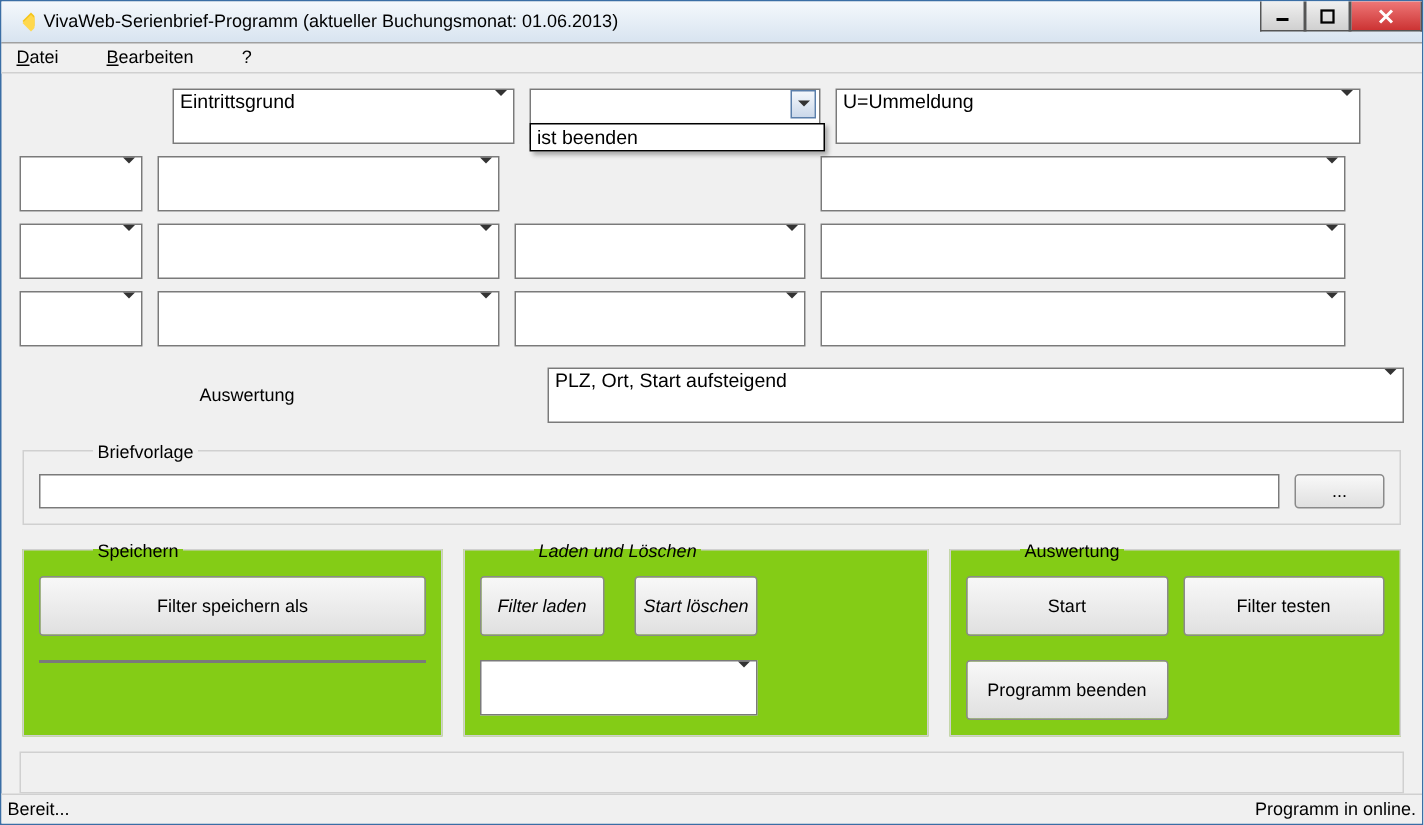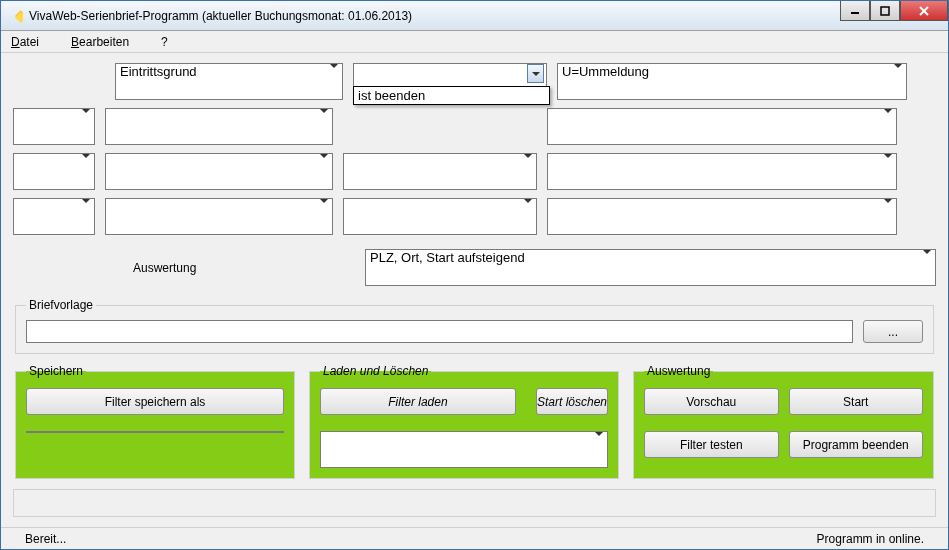--- a/index.html
+++ b/index.html
@@ -159,20 +159,21 @@
   }
   fieldset.brief {
     margin-top: 12px;
     border: 1px solid #d0d0d0;
     background: #f0f0f0;
     padding: 8px 10px 10px 10px;
   }
   fieldset legend {
     font-size: 12px;
     padding: 0 3px;
+    margin-left: 36px;
   }
   .brief-row {
     display: flex;
     gap: 10px;
   }
   .text-input {
     background: #fff;
     border: 1px solid #7a7a7a;
     height: 23px;
     flex: 1;
@@ -195,54 +196,54 @@
   }
   fieldset.group {
     border: 1px solid #d0d0d0;
     background: #84cc16;
     padding: 10px 10px 10px 10px;
   }
   .group.save { width: 280px; }
   .group.load { width: 310px; font-style: italic; }
   .group.eval { flex: 1; }
   .btn {
-    height: 27px;
+    height: 40px;
     background: linear-gradient(#f8f8f8,#e0e0e0);
     border: 1px solid #8a8a8a;
     border-radius: 3px;
     display: flex;
     align-items: center;
     justify-content: center;
     font-size: 12px;
     cursor: default;
   }
   .save-stack { display: flex; flex-direction: column; gap: 16px; }
   .load-grid {
     display: grid;
-    grid-template-columns: 1fr;
+    grid-template-columns: 1fr 1fr 1fr;
     gap: 16px 20px;
   }
   .eval-grid {
     display: grid;
     grid-template-columns: 1fr 1fr;
     gap: 16px 10px;
   }
   .spacer-bar {
     margin-top: 10px;
     height: 28px;
     border: 1px solid #d0d0d0;
     background: #f0f0f0;
   }
   .statusbar {
     height: 22px;
     background: #f0f0f0;
     border-top: 1px solid #d0d0d0;
     display: flex;
     align-items: center;
-    padding: 0 24px;
+    padding: 0 4px;
     font-size: 12px;
   }
   .statusbar .right {
     margin-left: auto;
   }
 </style>
 </head>
 <body>
 
 <div class="window">
@@ -381,21 +382,20 @@
           <div class="btn">Start löschen</div>
           <div class="cb" style="grid-column:1/3">
               <span class="arrow"></span>
             </div>
         </div>
       </fieldset>
 
       <fieldset class="group eval">
         <legend>Auswertung</legend>
         <div class="eval-grid">
-          <div class="btn">Vorschau</div>
           <div class="btn">Start</div>
           <div class="btn">Filter testen</div>
           <div class="btn">Programm beenden</div>
         </div>
       </fieldset>
     </div>
 
     <div class="spacer-bar"></div>
   </div>
 

